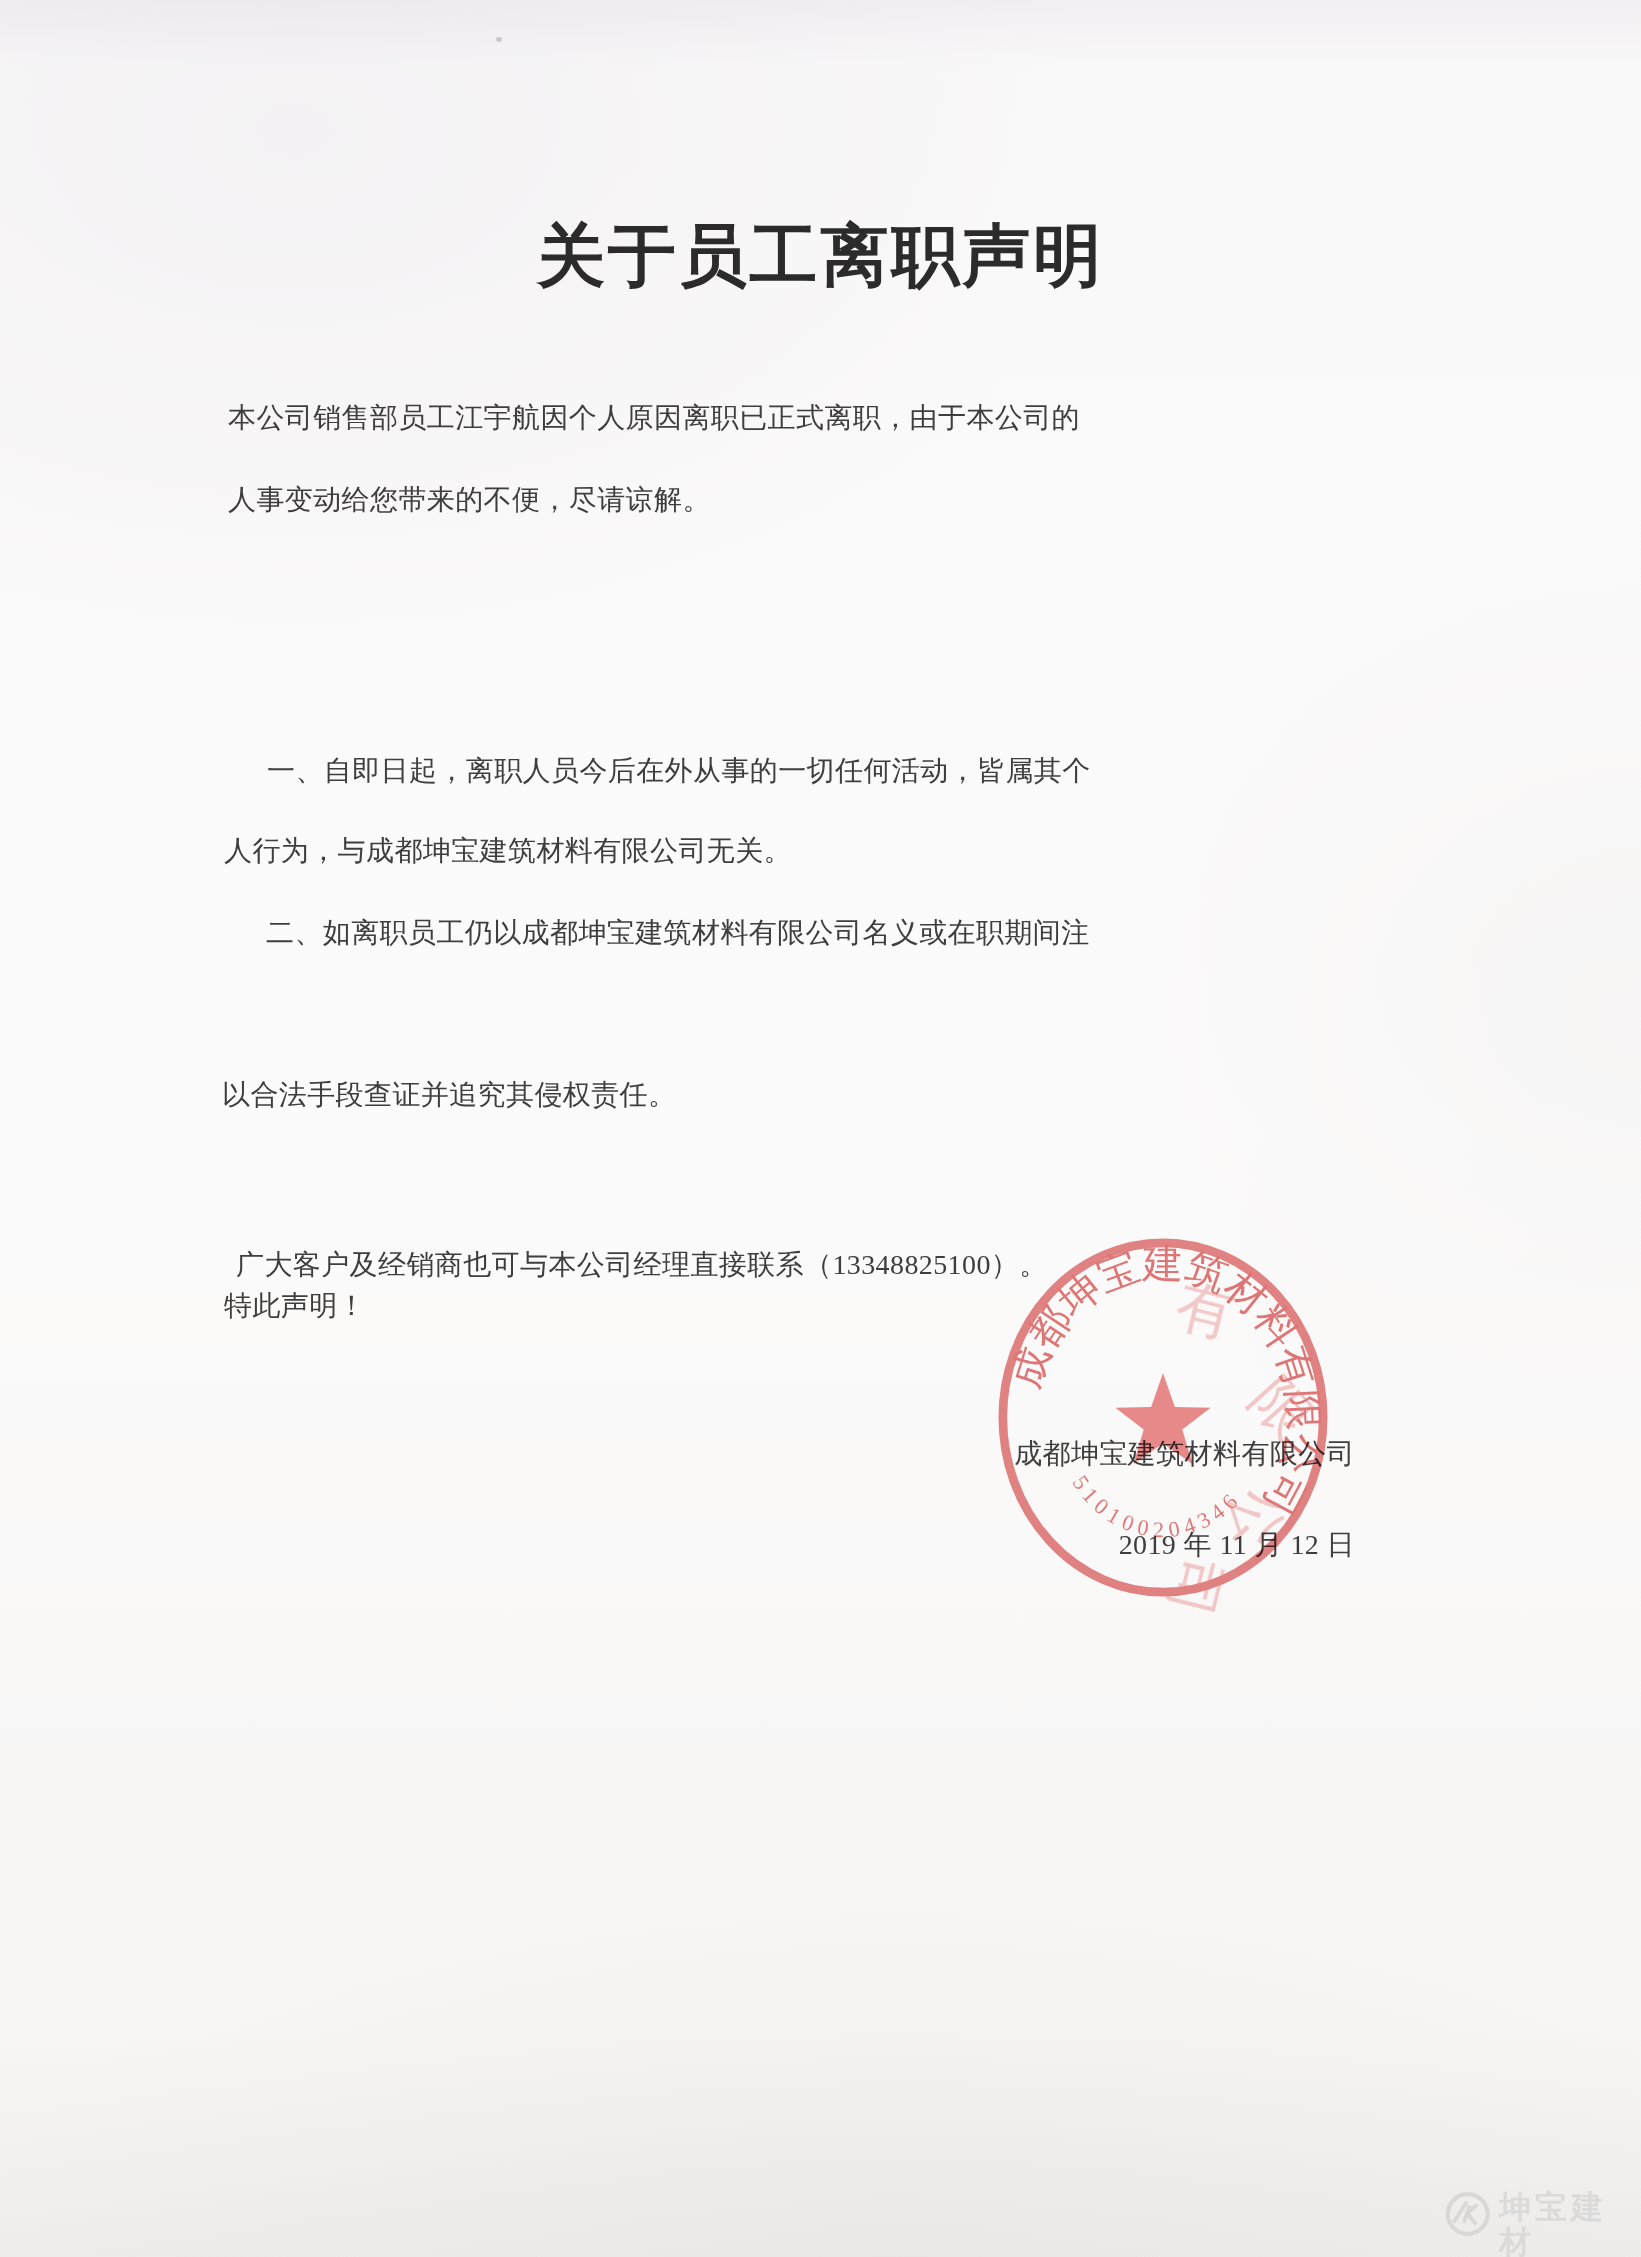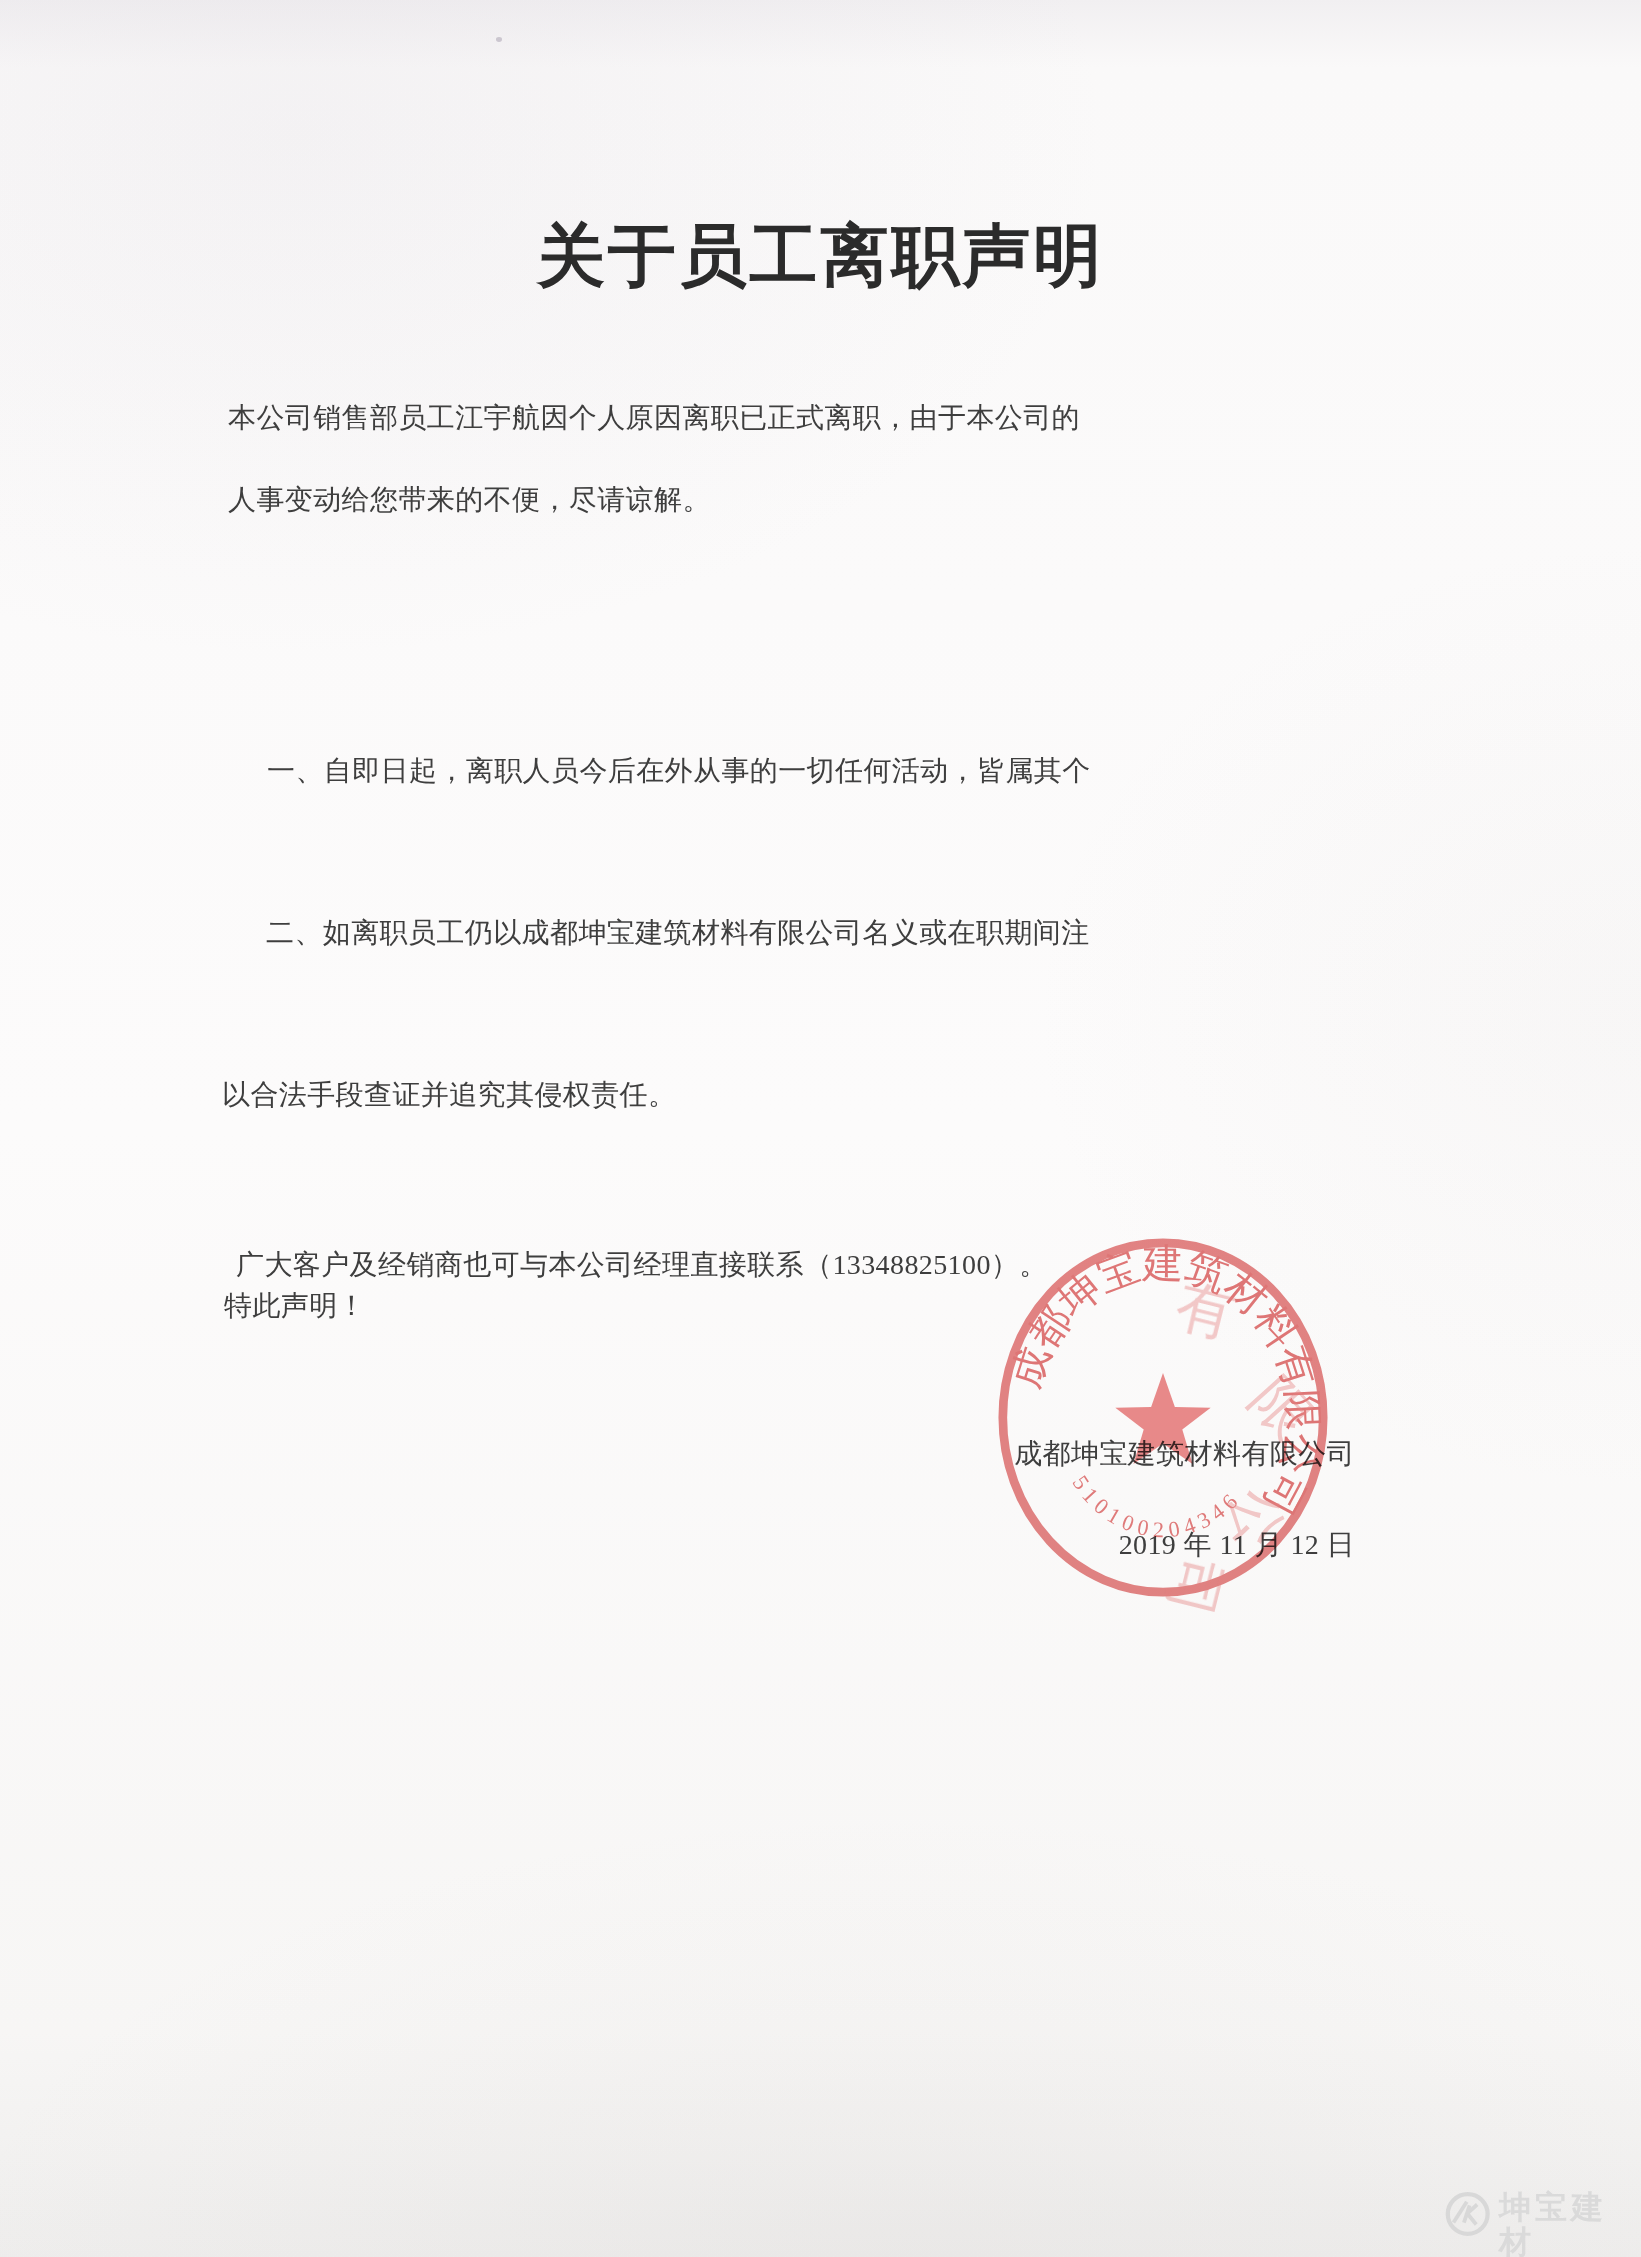--- a/index.html
+++ b/index.html
@@ -48,20 +48,21 @@
 
 <div class="page">
 
   <h1 class="title">关于员工离职声明</h1>
 
   <div class="line" style="top:377px;left:228px;">本公司销售部员工江宇航因个人原因离职已正式离职，由于本公司的</div>
   <div class="line" style="top:459px;left:228px;">人事变动给您带来的不便，尽请谅解。</div>
 
 
   <div class="line" style="top:730px;left:267px;">一、自即日起，离职人员今后在外从事的一切任何活动，皆属其个</div>
+  <div class="line" style="top:810px;left:224px;">人行为，与成都坤宝建筑材料有限公司无关。</div>
 
   <div class="line" style="top:892px;left:266px;">二、如离职员工仍以成都坤宝建筑材料有限公司名义或在职期间注</div>
   <div class="line" style="top:1054px;left:222px;">以合法手段查证并追究其侵权责任。</div>
 
   <div class="line" style="top:1224px;left:236px;">广大客户及经销商也可与本公司经理直接联系（13348825100）。</div>
   <div class="line" style="top:1265px;left:224px;">特此声明！</div>
 
   <div class="line right" style="top:1413px;">成都坤宝建筑材料有限公司</div>
   <div class="line right" style="top:1504px;">2019 年 11 月 12 日</div>
 

